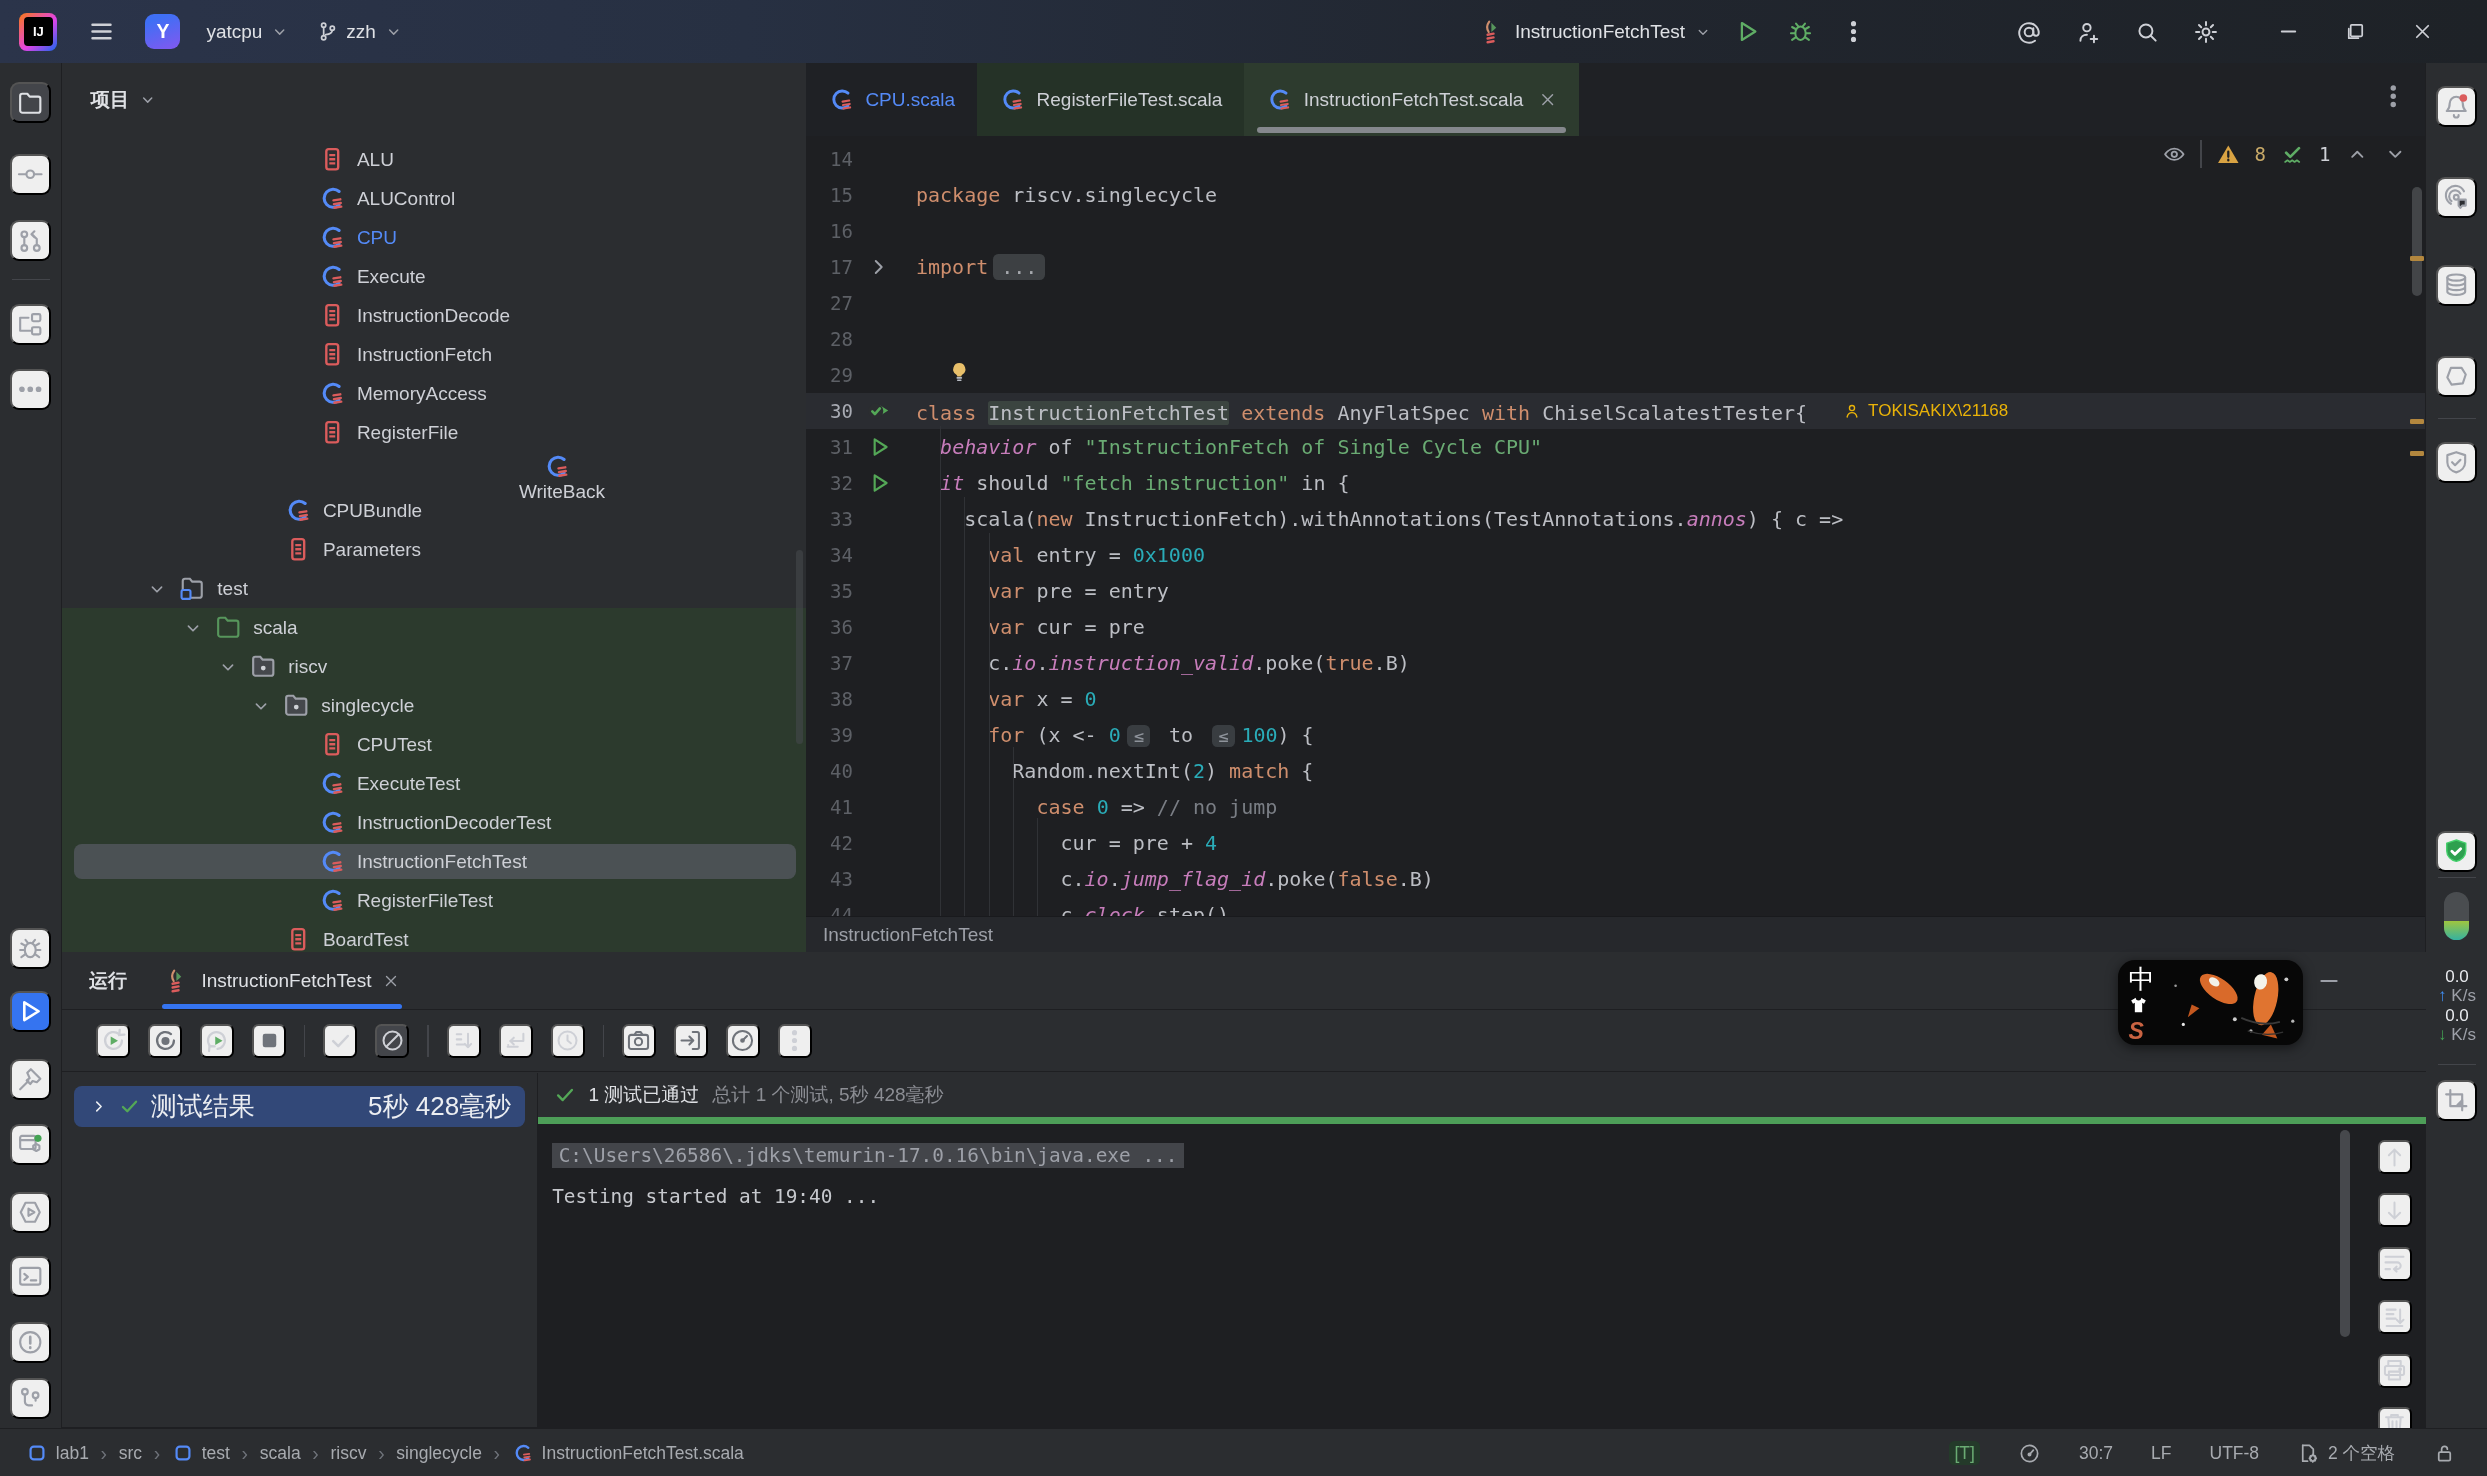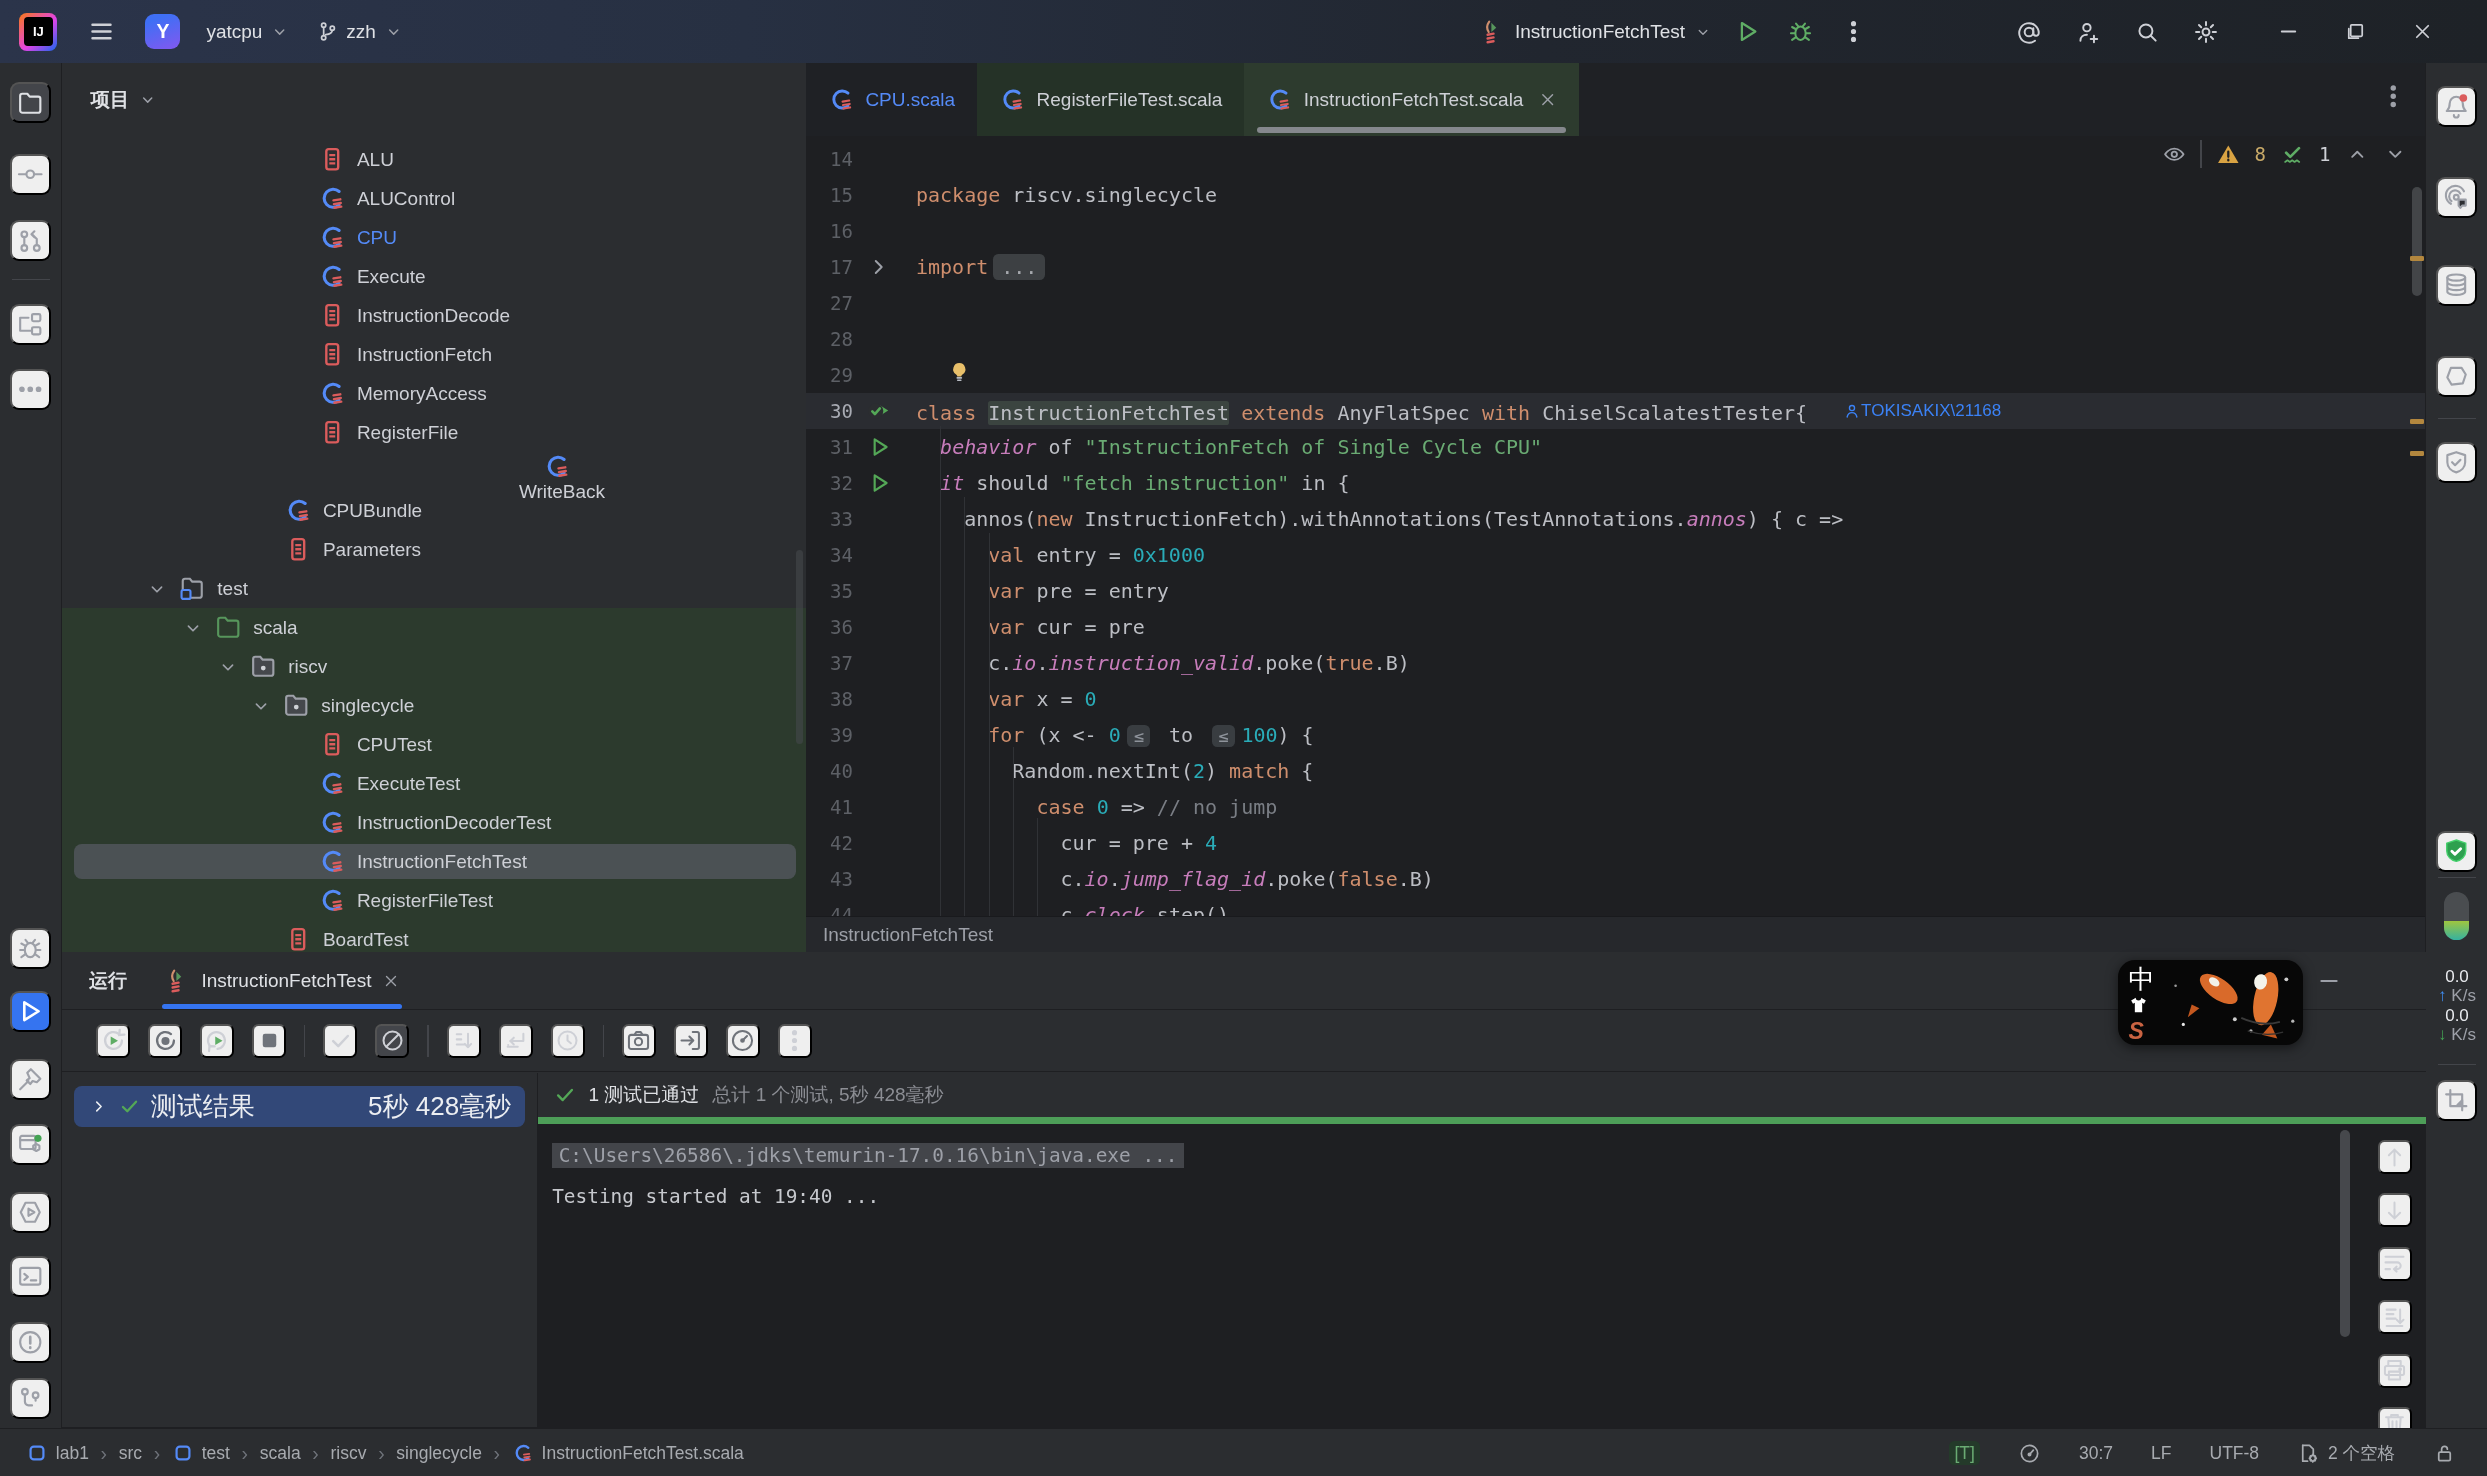--- a/index.html
+++ b/index.html
@@ -75,21 +75,21 @@
   .ln { width:47px; flex:0 0 47px; text-align:right; color:#5d6066; font-size:19px; }
   .cl.cur .ln { color:#a8abb3; }
   .gut { width:63px; flex:0 0 63px; position:relative; }
   .gut .ic { position:absolute; left:17px; top:5.2px; width:26px; height:26px; }
   .ct { font-size:20px; white-space:pre; }
   .k{color:#cf8e6d} .p{color:#bcbec4} .s{color:#6aab73} .n{color:#2aacb8}
   .f{color:#c77dbb; font-style:italic} .c{color:#7a7e85}
   .fold{background:#3d4043;color:#a6a8ad;border-radius:5.2px;padding:1.3px 7.8px;margin-left:5.2px}
   .inl{background:#393d41;color:#8e939b;border-radius:5.2px;padding:1.3px 6.5px;margin:0 6.5px;font-size:17px}
   .hl{background:#3b4440;border-radius:2.6px}
-  .au{color:#3b82f6;font-family:"Liberation Sans",sans-serif;font-size:17px;margin-left:36px;display:inline-flex;align-items:center;gap:0}
+  .au{color:#eab308;font-family:"Liberation Sans",sans-serif;font-size:17px;margin-left:36px;display:inline-flex;align-items:center;gap:7px}
   .au .ic{width:18px;height:18px}
   .guide { position:absolute; width:1.3px; background:#303236; }
   #bulb { position:absolute; left:141px; width:24.6px; height:28.5px; }
   #insp { position:absolute; top:3.9px; right:17px; display:flex; align-items:center; gap:14.2px; color:#9da0a8; font-size:19px; }
   #insp .ic { width:24.6px; height:24.6px; }
   #insp .sep { width:1.3px; height:28.5px; background:#43454a; }
   #insp .wnum { color:#c8a968; } #insp .gnum { color:#ced0d6; }
   #vscroll { position:absolute; right:2.6px; top:51px; width:10.4px; height:109px; background:#434548; border-radius:5.2px; }
   .emark { position:absolute; right:1.3px; width:14.2px; height:4.5px; background:#b3873e; border-radius:1.3px; }
   #crumb-editor { position:absolute; left:0; bottom:0; width:100%; height:36px; background:#26282c; border-top:1.3px solid #191a1d; color:#9da0a8; font-size:19px; display:flex; align-items:center; padding-left:17px; }
@@ -864,21 +864,21 @@
               <svg viewBox="0 0 24 24" fill="none" stroke="#54a857" stroke-width="2" stroke-linejoin="round">
                 <path d="M8 5l11 7-11 7z"></path>
               </svg>
             </span>
           </span>
           <span class="ct"><span class="p">  </span><span class="f">it</span><span class="p"> should </span><span class="s">"fetch instruction"</span><span class="p"> in {</span></span>
         </div>
         <div class="cl">
           <span class="ln">33</span>
           <span class="gut"></span>
-          <span class="ct"><span class="p">    annos(</span><span class="k">new</span><span class="p"> InstructionFetch).withAnnotations(TestAnnotations.</span><span class="f">annos</span><span class="p">) { c =&gt;</span></span>
+          <span class="ct"><span class="p">    scala(</span><span class="k">new</span><span class="p"> InstructionFetch).withAnnotations(TestAnnotations.</span><span class="f">annos</span><span class="p">) { c =&gt;</span></span>
         </div>
         <div class="cl">
           <span class="ln">34</span>
           <span class="gut"></span>
           <span class="ct"><span class="p">      </span><span class="k">val</span><span class="p"> entry = </span><span class="n">0x1000</span></span>
         </div>
         <div class="cl">
           <span class="ln">35</span>
           <span class="gut"></span>
           <span class="ct"><span class="p">      </span><span class="k">var</span><span class="p"> pre = entry</span></span>

